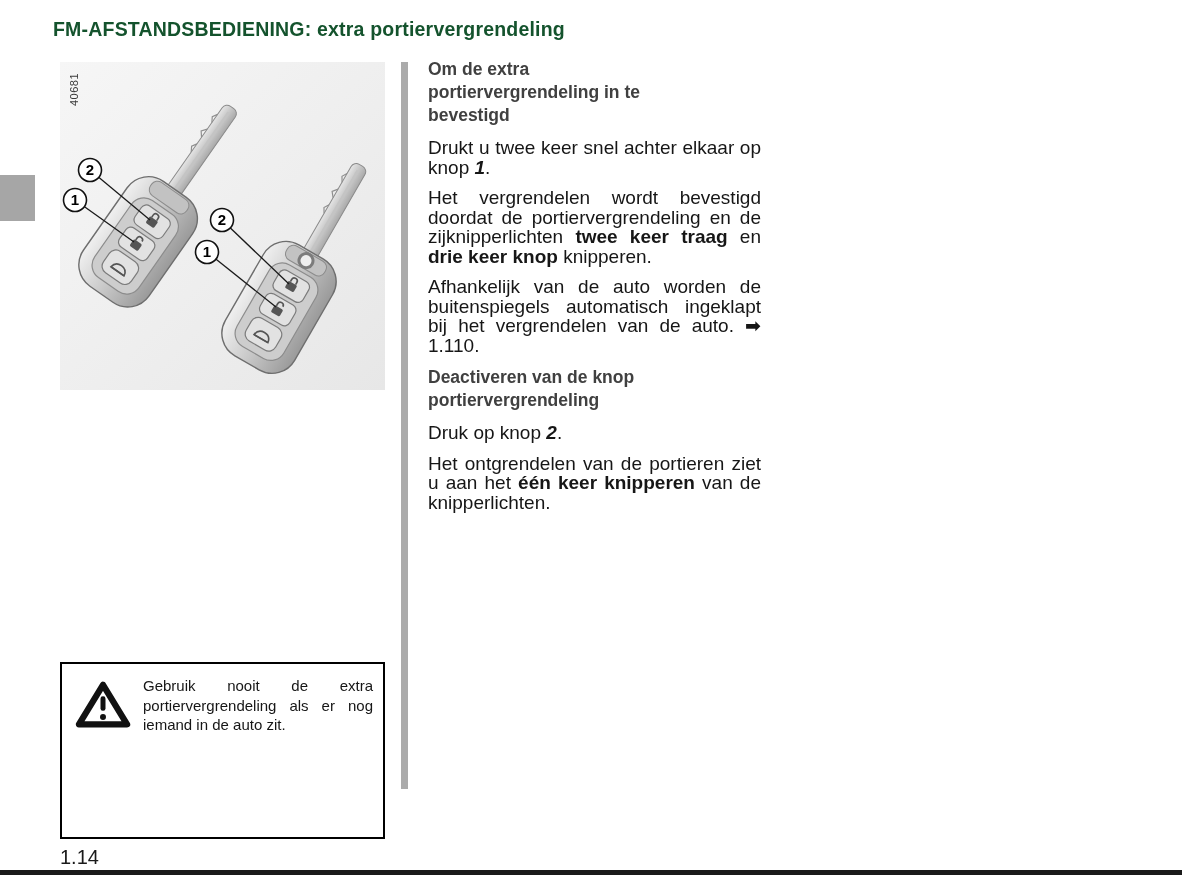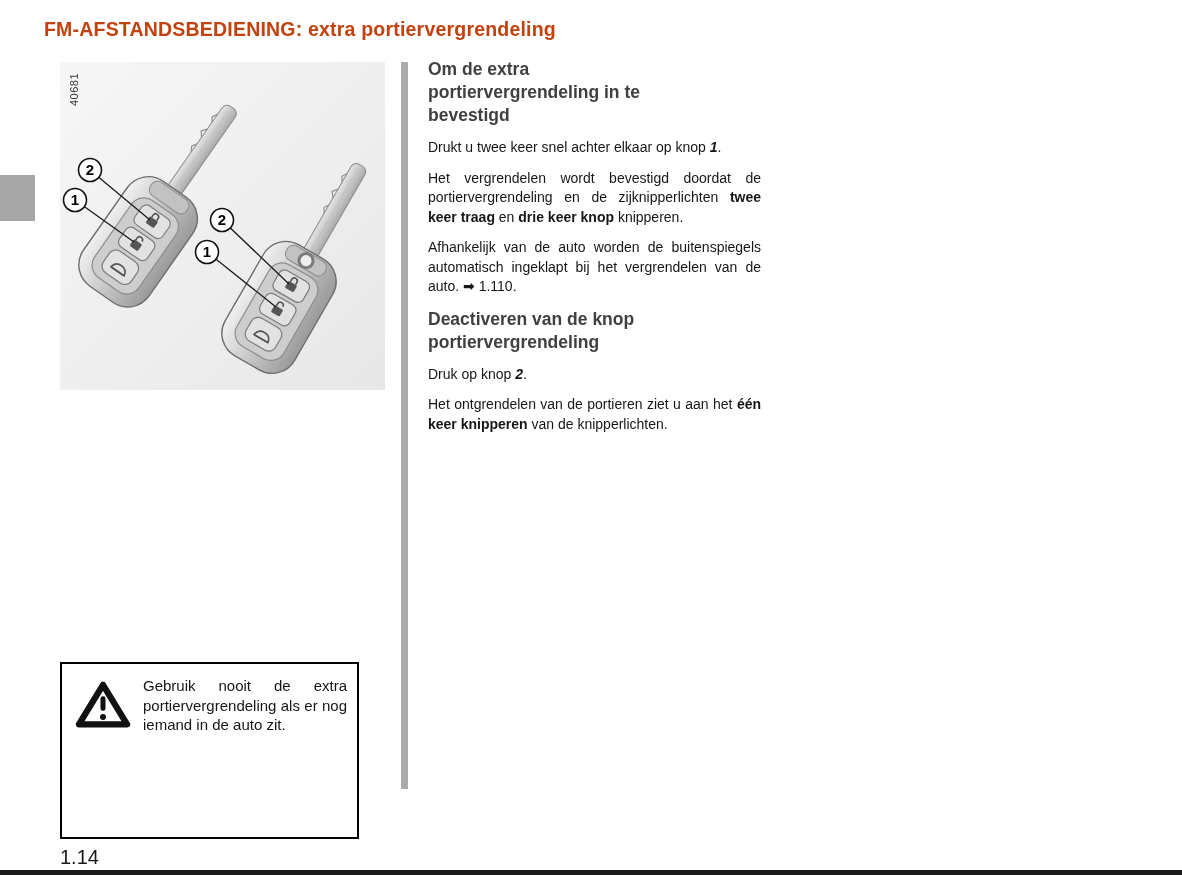--- a/index.html
+++ b/index.html
@@ -1,41 +1,41 @@
 <!DOCTYPE html>
 <html><head>
 <meta charset="utf-8">
 <title>Manual page</title>
 <style>
   html,body{margin:0;padding:0;background:#fff;}
   body{font-family:"Liberation Sans","DejaVu Sans",sans-serif;color:#111;}
   .page{position:relative;width:1182px;height:875px;background:#fff;overflow:hidden;}
 
-  .title{position:absolute;left:44px;top:18px;font-size:19.5px;font-weight:bold;color:#c2410c;letter-spacing:.2px;}
+  .title{position:absolute;left:53px;top:18px;font-size:19.5px;font-weight:bold;color:#14532d;letter-spacing:.2px;}
 
   .section-tab{position:absolute;left:0;top:175px;width:35px;height:46px;background:#a6a6a6;}
 
   .figure{position:absolute;left:60px;top:62px;width:325px;height:328px;
           background:linear-gradient(135deg,#f6f6f6 0%,#eeeeee 55%,#e7e7e7 100%);}
   .fig-ref{position:absolute;left:8px;top:44px;transform-origin:0 0;transform:rotate(-90deg);
            font-size:11px;color:#3a3a3a;letter-spacing:.5px;white-space:nowrap;}
   .keys{position:absolute;left:0;top:0;}
 
   .divider{position:absolute;left:401px;top:62px;width:7px;height:727px;background:#ababab;}
 
   .content{position:absolute;left:428px;top:58px;width:333px;}
   h2.sec{font-size:17.5px;line-height:23px;font-weight:bold;margin:0 0 11px 0;color:#404040;}
   h2.sec .hline{display:block;}
   .h2-gap{margin-top:26px;}
-  p.body{font-size:14px;line-height:19.5px;margin:0 0 11px 0;text-align:justify;color:#161616;}
+  p.body{font-size:19px;line-height:19.5px;margin:0 0 11px 0;text-align:justify;color:#161616;}
   .bi{font-weight:bold;font-style:italic;}
   .bd{font-weight:bold;}
   .arrow{font-weight:bold;}
 
-  .warning{position:absolute;left:60px;top:662px;width:299px;height:177px;border:2px solid #000;
+  .warning{position:absolute;left:60px;top:662px;width:325px;height:177px;border:2px solid #000;
            box-sizing:border-box;background:#fff;display:flex;align-items:flex-start;
            padding:12px 10px 10px 12px;}
   .warn-icon{flex:0 0 auto;margin:3px 11px 0 0;}
   .warn-text{font-size:15px;line-height:19.5px;text-align:justify;margin:0;color:#161616;}
 
   .page-number{position:absolute;left:60px;top:846px;font-size:20px;color:#1a1a1a;}
   .bottom-bar{position:absolute;left:0;bottom:0;width:1182px;height:5px;background:#1a1a1a;}
 </style>
 </head>
 <body>

